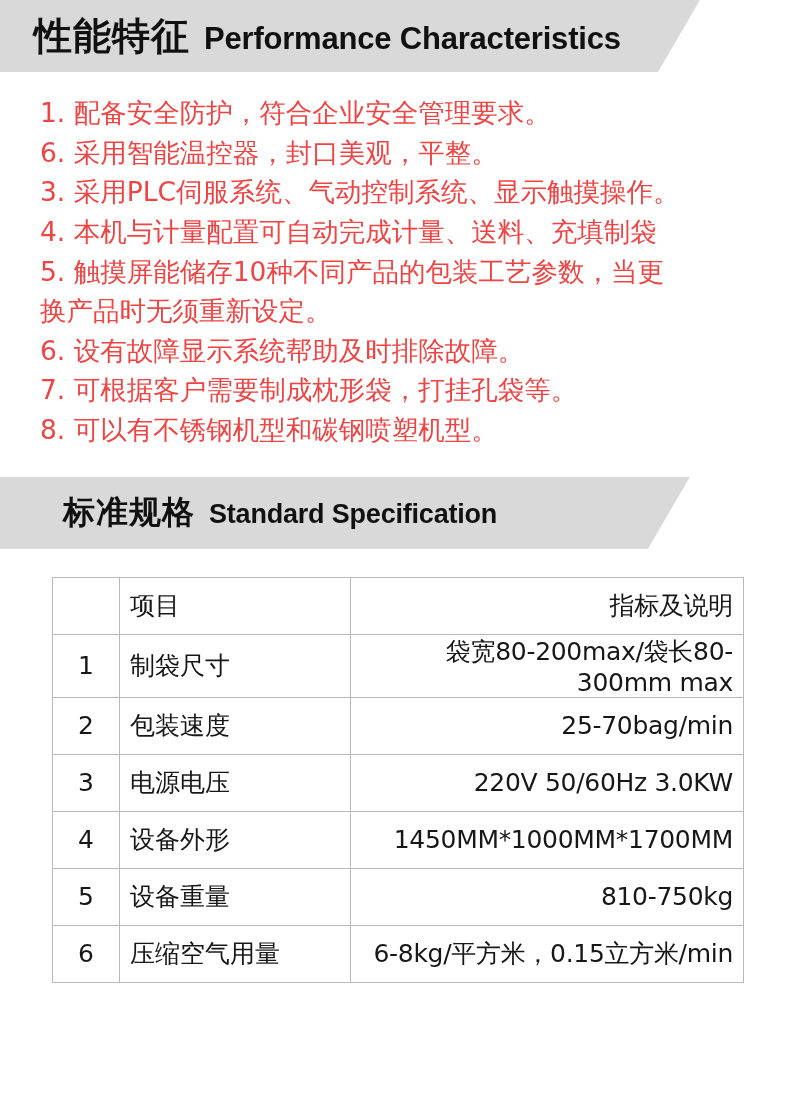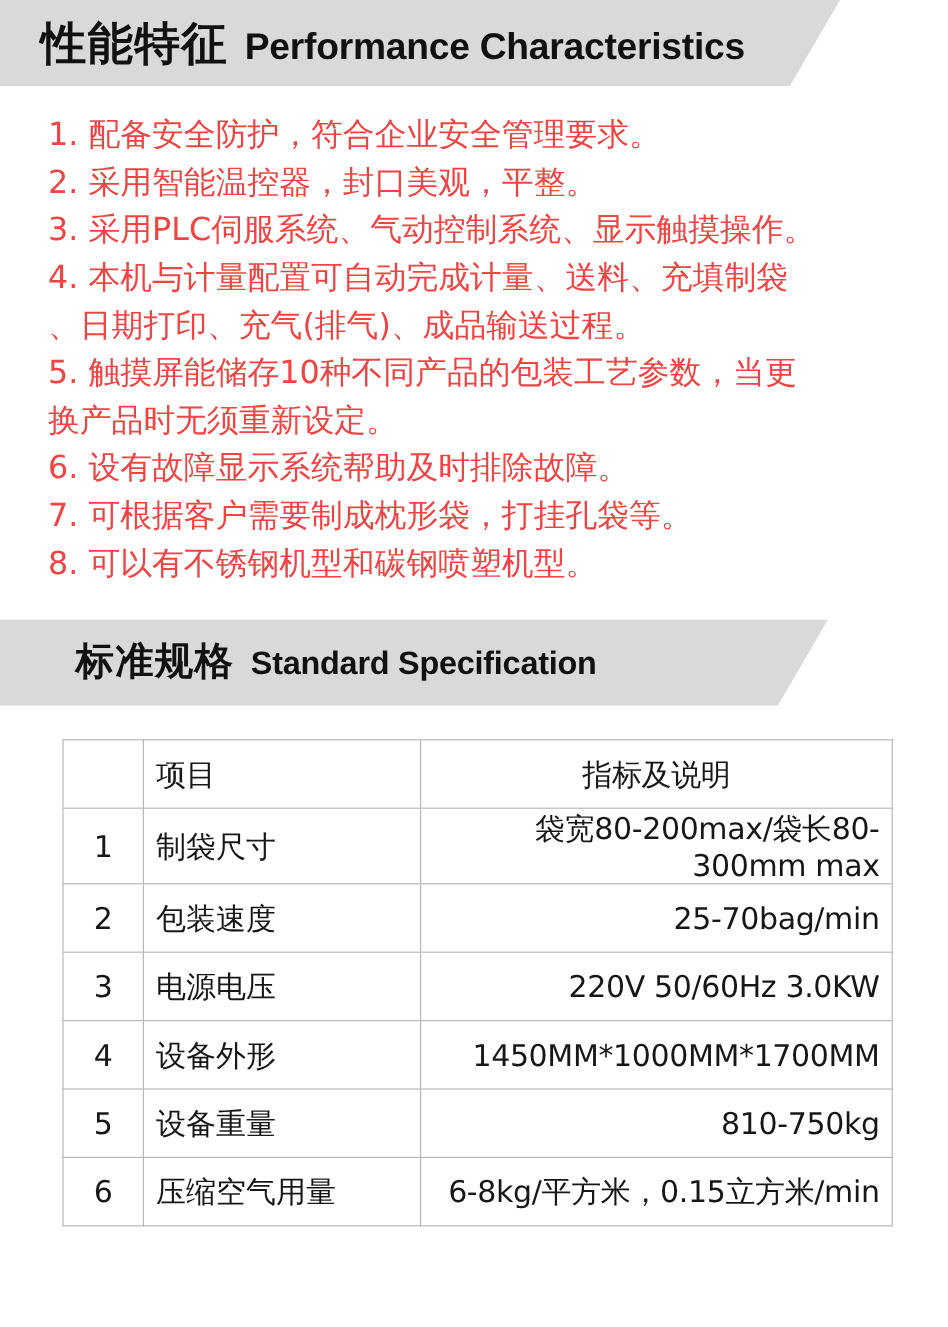--- a/index.html
+++ b/index.html
@@ -102,44 +102,43 @@
     font-size: 26px;
   }
   td.col-val, th.col-val {
     font-family: "DejaVu Sans Mono", "Liberation Mono", monospace;
     font-size: 21.5px;
     letter-spacing: -0.3px;
   }
   th.col-val {
     font-family: "DejaVu Sans", "Liberation Sans", sans-serif;
     font-size: 26px;
-    text-align: center;
+    text-align: right;
     padding-left: 10px;
   }
   td.col-item {
     font-size: 25.5px;
   }
 </style>
 </head>
 <body>
 
 <div class="banner banner1">
   <div class="banner-bg"></div>
   <div class="banner-inner">
     <span class="banner-cn">性能特征</span>
     <span class="banner-en">Performance Characteristics</span>
   </div>
 </div>
 
 <div class="perf-wrap">
   <span class="perf-item">1. 配备安全防护，符合企业安全管理要求。</span>
-  <span class="perf-item">2. 采用智能温控器，封口美观，平整。</span>
+  <span class="perf-item">6. 采用智能温控器，封口美观，平整。</span>
   <span class="perf-item">3. 采用PLC伺服系统、气动控制系统、显示触摸操作。</span>
   <span class="perf-item">4. 本机与计量配置可自动完成计量、送料、充填制袋</span>
-  <span class="perf-item">、日期打印、充气(排气)、成品输送过程。</span>
   <span class="perf-item">5. 触摸屏能储存10种不同产品的包装工艺参数，当更</span>
   <span class="perf-item">换产品时无须重新设定。</span>
   <span class="perf-item">6. 设有故障显示系统帮助及时排除故障。</span>
   <span class="perf-item">7. 可根据客户需要制成枕形袋，打挂孔袋等。</span>
   <span class="perf-item">8. 可以有不锈钢机型和碳钢喷塑机型。</span>
 </div>
 
 <div class="gap-1"></div>
 
 <div class="banner banner2">

